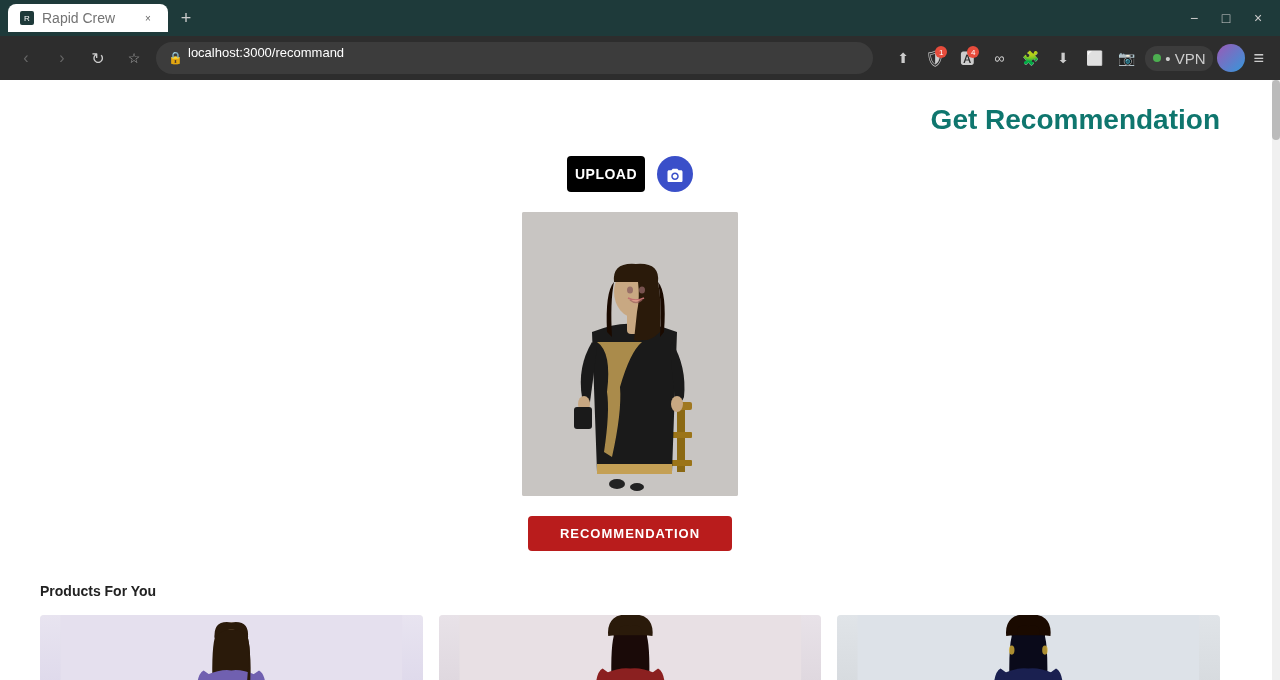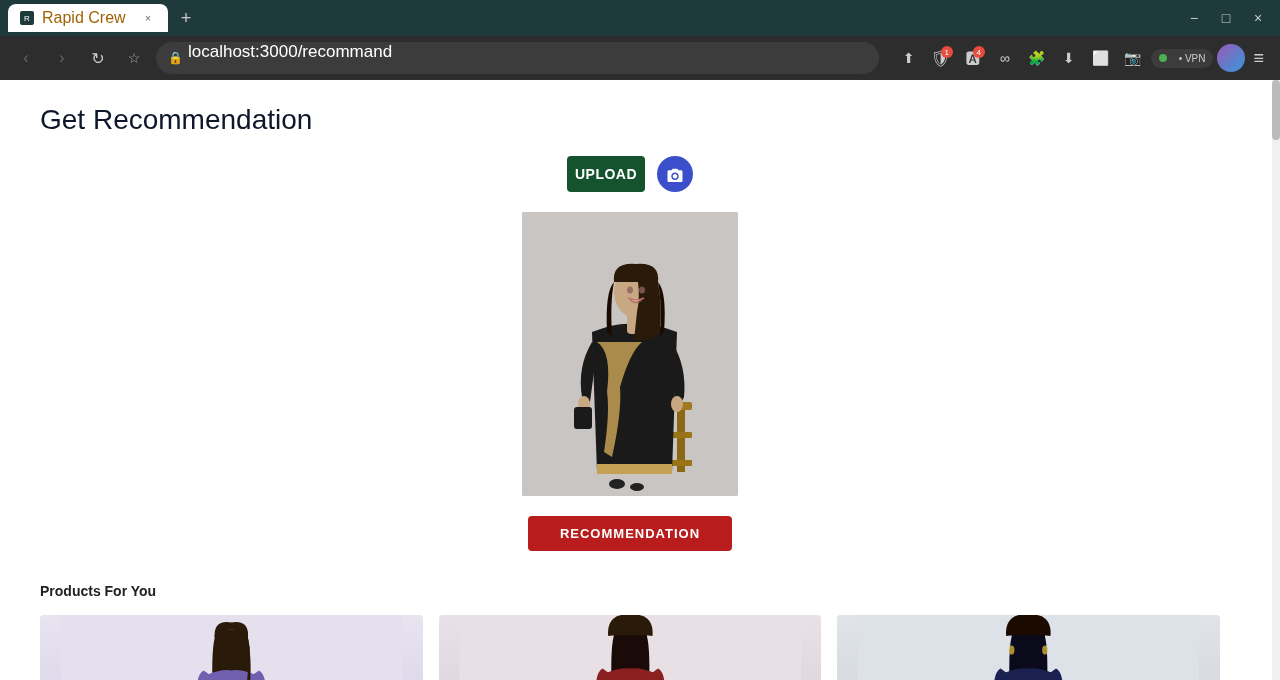--- a/index.html
+++ b/index.html
@@ -40,22 +40,22 @@
       background: #1e3a3a;
       border-radius: 2px;
       display: flex;
       align-items: center;
       justify-content: center;
       font-size: 8px;
       color: white;
     }
     .tab-title {
       flex: 1;
-      font-size: 16px;
-      color: #a16207;
+      font-size: 14px;
+      color: #737373;
       white-space: nowrap;
       overflow: hidden;
       text-overflow: ellipsis;
     }
     .tab-close {
       width: 16px;
       height: 16px;
       border-radius: 50%;
       display: flex;
       align-items: center;
@@ -128,21 +128,21 @@
     }
     .address-text {
       flex: 1;
       background: #3c3c3c;
       border-radius: 20px;
       height: 32px;
       display: flex;
       align-items: center;
       padding: 0 12px 12px 32px;
       color: #fff;
-      font-size: 17px;
+      font-size: 13px;
     }
     .bookmark-btn {
       width: 28px;
       height: 28px;
       display: flex;
       align-items: center;
       justify-content: center;
       color: #aaa;
       font-size: 14px;
       cursor: pointer;
@@ -177,24 +177,24 @@
       height: 12px;
       display: flex;
       align-items: center;
       justify-content: center;
     }
     .vpn-btn {
       background: #3c3c3c;
       border-radius: 12px;
       padding: 4px 8px;
       color: #ccc;
-      font-size: 10px;
-      display: flex;
-      align-items: center;
-      gap: 12px;
+      font-size: 15px;
+      display: flex;
+      align-items: center;
+      gap: 4px;
       cursor: pointer;
     }
     .vpn-dot {
       width: 8px;
       height: 8px;
       background: #4CAF50;
       border-radius: 50%;
     }
     .profile-icon {
       width: 28px;
@@ -237,37 +237,37 @@
       top: 0;
     }
 
     
     .main-content {
       padding: 0 40px;
       max-width: 1260px;
     }
 
     .page-title {
-      text-align: left;
+      text-align: right;
       font-size: 28px;
-      font-weight: normal;
-      color: #0f172a;
+      font-weight: bold;
+      color: #0f766e;
       padding: 24px 0 20px;
     }
 
     .upload-section {
       display: flex;
       align-items: center;
       justify-content: center;
       gap: 12px;
       margin-bottom: 20px;
     }
 
     .upload-btn {
-      background: #14532d;
+      background: #000000;
       color: white;
       border: none;
       border-radius: 4px;
       padding: 10px 8px;
       font-size: 14px;
       font-weight: bold;
       cursor: pointer;
       letter-spacing: 0.5px;
     }
 

